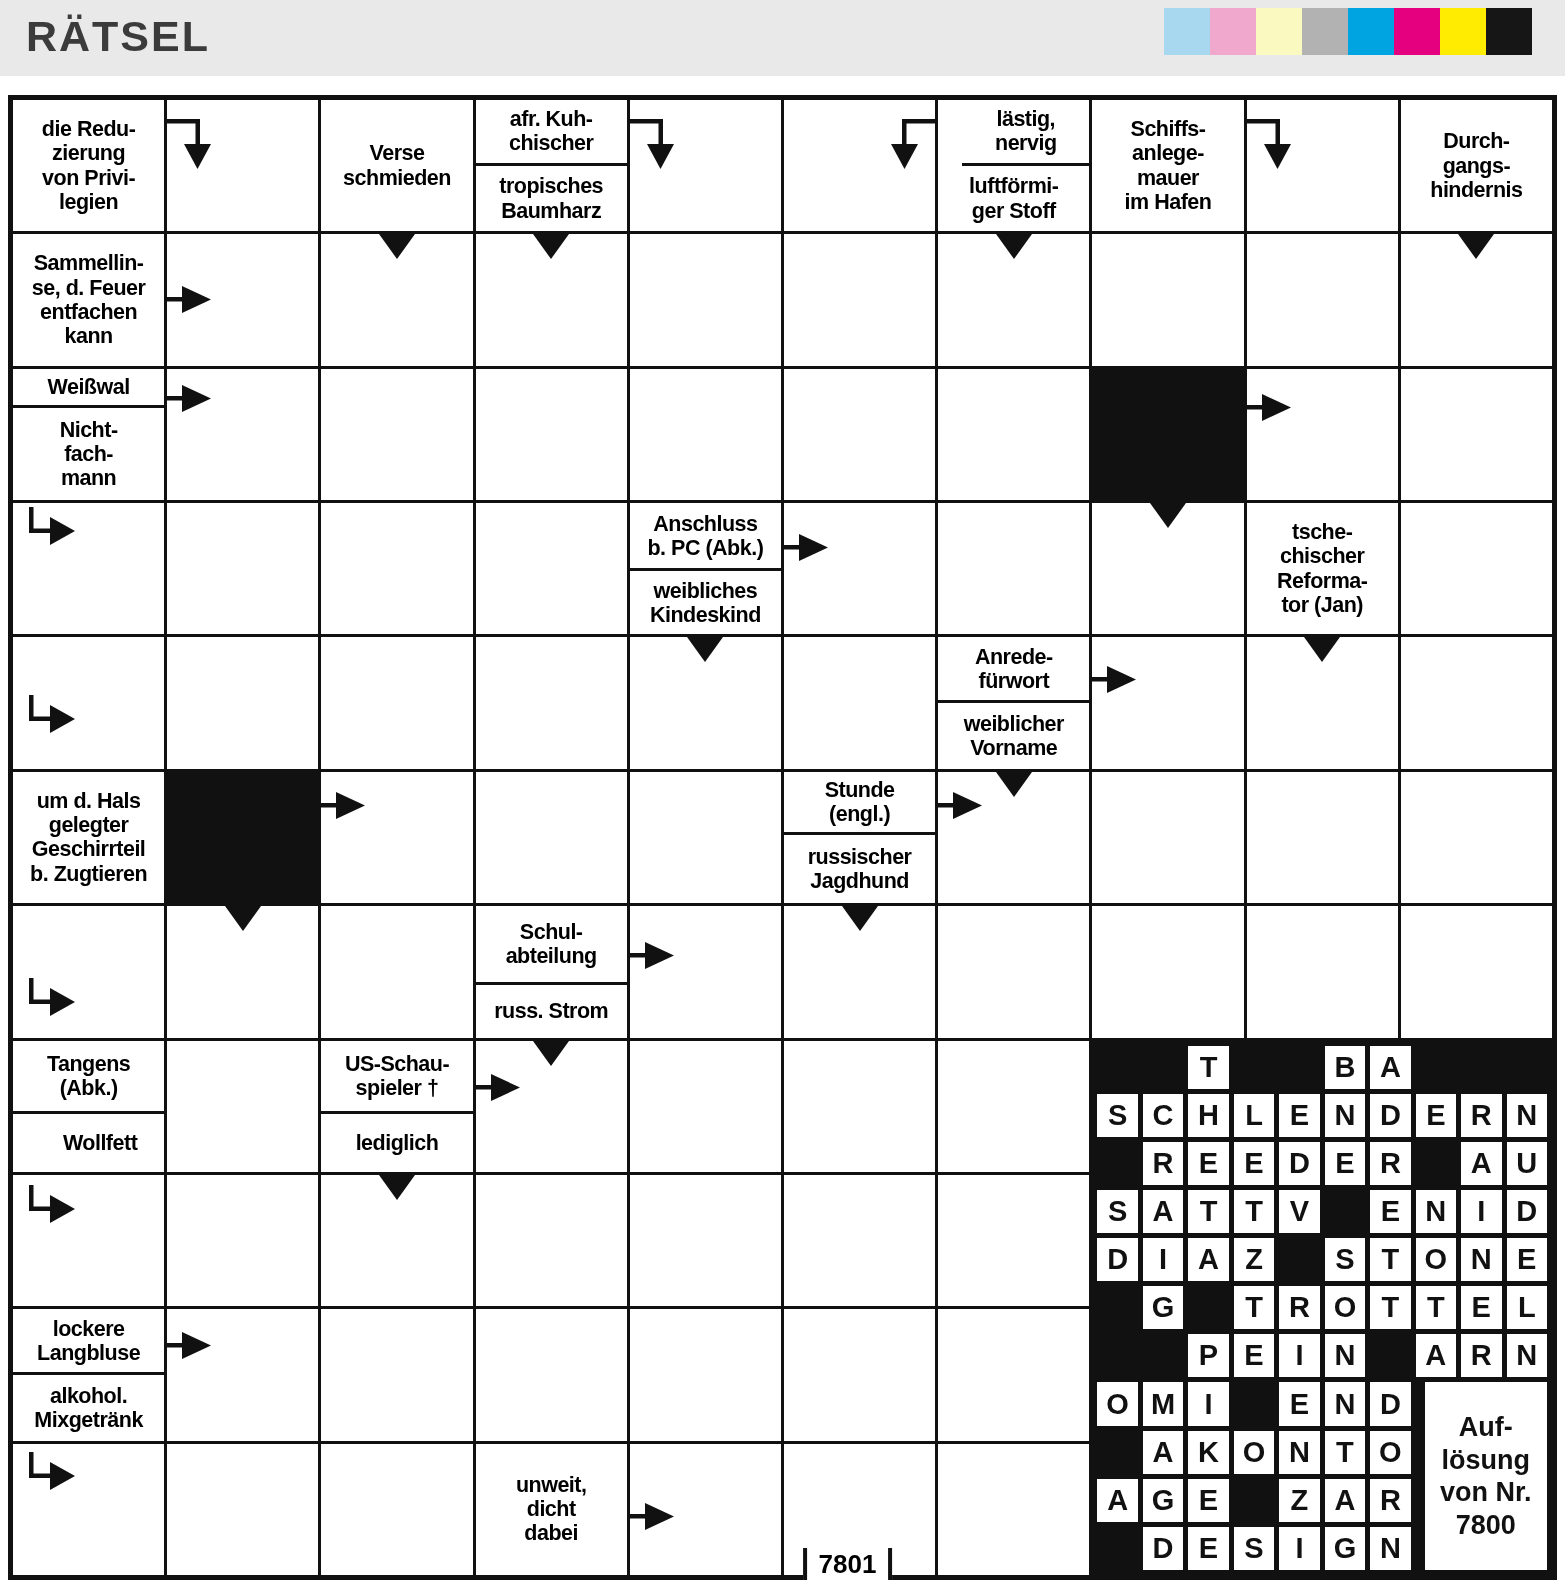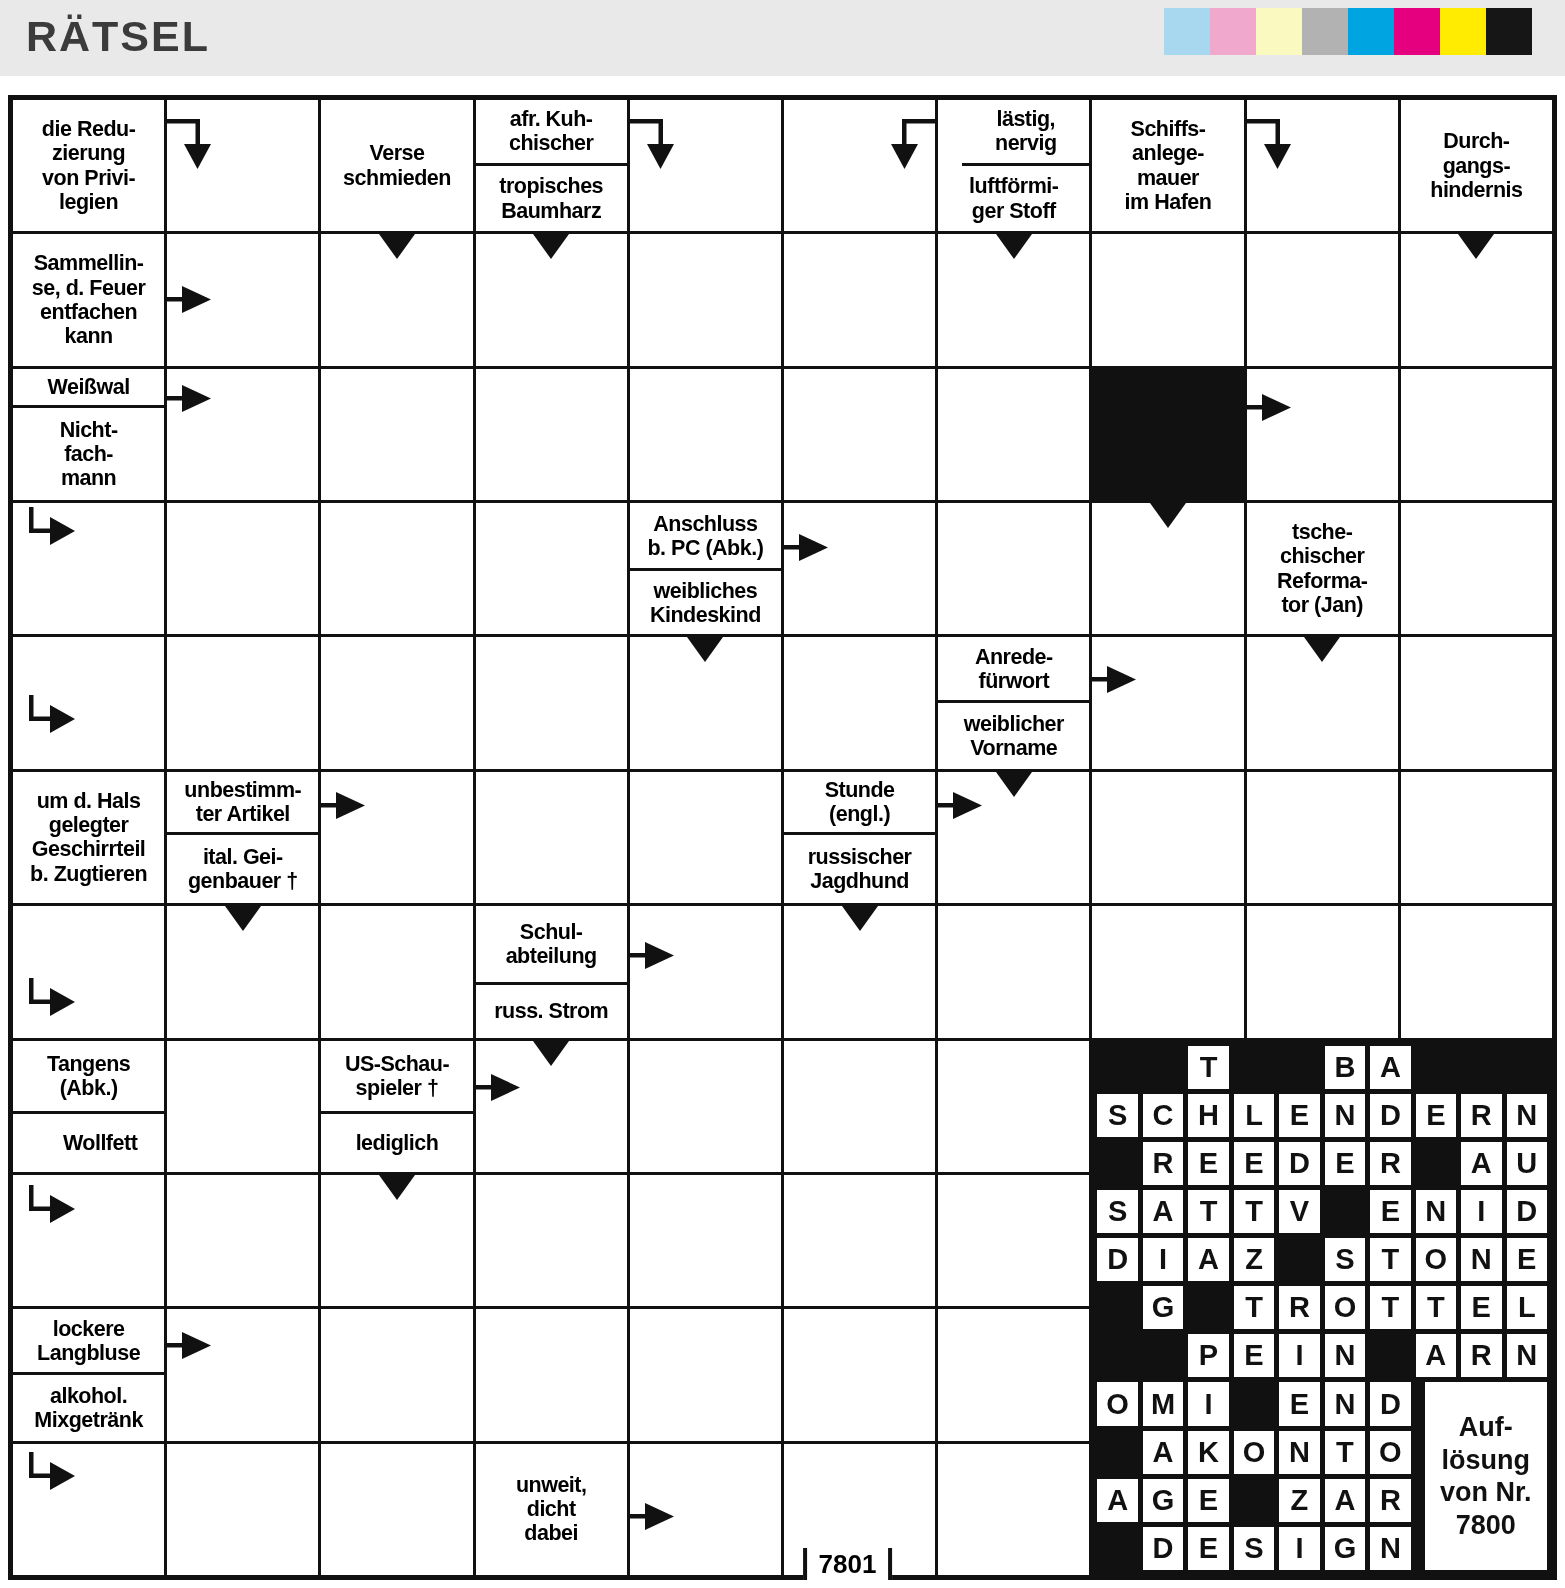--- a/index.html
+++ b/index.html
@@ -335,26 +335,20 @@
           <polygon points="2,0 38,0 20,25" fill="#111"></polygon>
         </svg>
       </span>
     </div>
     <div class="cell answer" style="grid-area: 5 / 10;"></div>
     <div class="cell clue" style="grid-area: 6 / 1;">
       <div class="clue-text">um d. Hals
 gelegter
 Geschirrteil
 b. Zugtieren</div>
-    </div>
-    <div class="cell split" style="grid-area: 6 / 2;">
-      <div class="half top" style="height: 48%;">unbestimm-
-ter Artikel</div>
-      <div class="half bottom" style="height: 52%;">ital. Gei-
-genbauer †</div>
     </div>
     <div class="cell answer" style="grid-area: 6 / 3;">
       <span class="arrow right" style="top: 14%;">
         <svg width="46" height="31" viewBox="0 0 46 31">
           <rect x="0" y="13" width="17" height="4.5" fill="#111"></rect>
           <polygon points="15,2 15,29 44,15.5" fill="#111"></polygon>
         </svg>
       </span>
     </div>
     <div class="cell answer" style="grid-area: 6 / 4;"></div>

